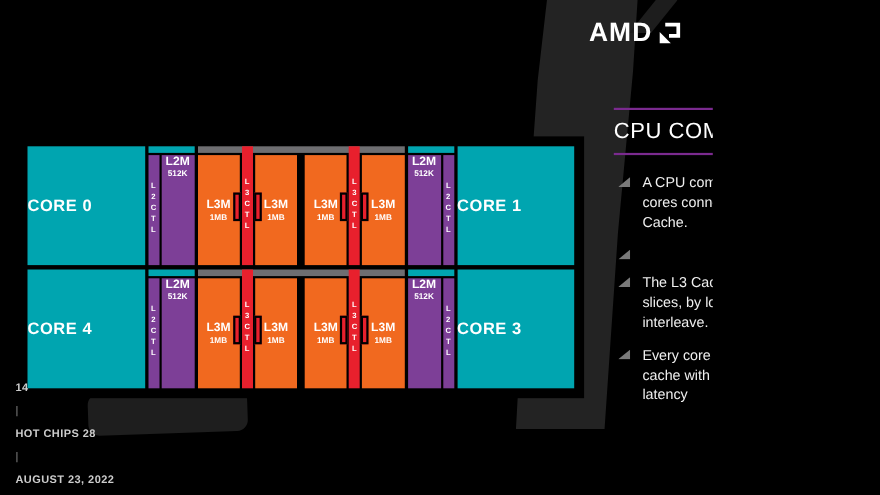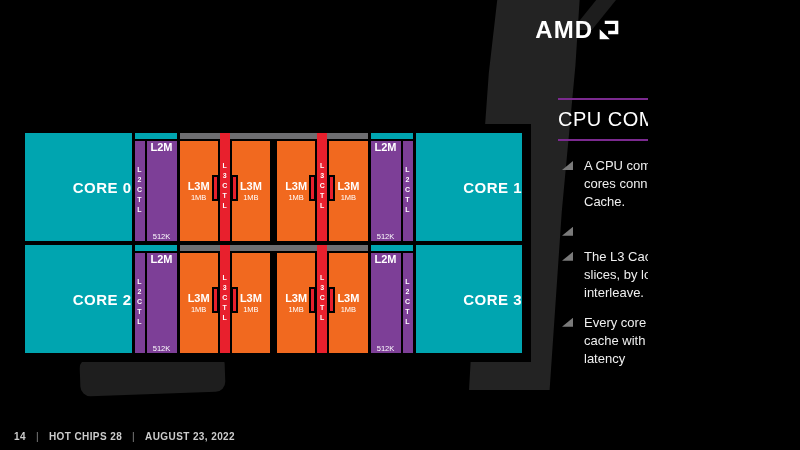--- a/index.html
+++ b/index.html
@@ -16,32 +16,32 @@
 
   
   .logo{position:absolute;top:18px;right:28px;display:flex;align-items:center;gap:5px;z-index:3;}
   .logo .wordmark{color:#fff;font-size:24px;font-weight:800;letter-spacing:1px;line-height:1;}
   .logo svg{display:block;}
 
   
   .diagram{position:absolute;left:16px;top:124px;width:515px;height:238px;background:#000;
     padding:9px;box-sizing:border-box;z-index:2;display:flex;flex-direction:column;gap:4px;}
   .row{flex:1;display:flex;gap:3px;min-height:0;}
-  .core{flex:1;background:var(--teal,#00a5b0);display:flex;align-items:center;justify-content:flex-end;}
+  .core{flex:1;background:var(--teal,#00a5b0);display:flex;align-items:center;justify-content:flex-start;}
   .core-label{color:#fff;font-weight:700;font-size:15px;letter-spacing:.5px;}
 
   .l2group{width:42px;display:flex;flex-direction:column;}
   .strip{height:6px;margin-bottom:2px;}
   .strip.teal{background:var(--teal,#00a5b0);}
   .gblocks{flex:1;display:flex;gap:2px;min-height:0;}
   .blk{box-sizing:border-box;}
   .l2ctl{width:10px;background:var(--purple,#7d3f97);display:flex;align-items:center;justify-content:center;}
-  .l2m{flex:1;background:var(--purple,#7d3f97);display:flex;flex-direction:column;align-items:center;justify-content:space-between;}
+  .l2m{flex:1;background:var(--purple,#7d3f97);display:flex;flex-direction:column;align-items:center;justify-content:flex-start;}
   .t{color:#fff;font-weight:700;font-size:11px;line-height:1.1;}
-  .s{color:#fff;font-weight:400;font-size:7.5px;line-height:1.2;}
+  .s{color:#fff;font-weight:700;font-size:7.5px;line-height:1.2;}
   .vlabel{writing-mode:vertical-rl;text-orientation:upright;color:#fff;font-weight:700;font-size:7px;letter-spacing:3px;line-height:1;}
 
   .l3group{width:188px;position:relative;}
   .strip.gray{position:absolute;top:0;left:0;right:0;height:6px;background:var(--graybar,#6e6e71);z-index:1;}
   .l3blocks{position:relative;display:flex;gap:2px;height:100%;}
   .l3m{flex:1;margin-top:8px;background:var(--orange,#f1691f);display:flex;flex-direction:column;align-items:center;justify-content:center;z-index:2;}
   .l3ctl{width:10px;background:var(--red,#e8202d);position:relative;z-index:3;display:flex;align-items:center;justify-content:center;}
   .l3ctl .tab{position:absolute;width:7px;height:26px;top:42px;background:var(--red,#e8202d);border:2px solid #000;box-sizing:border-box;}
   .l3ctl .tab.left{left:-8px;}
   .l3ctl .tab.right{right:-8px;}
@@ -52,21 +52,21 @@
   .rule{height:2px;background:var(--accent,#7b2a8f);}
   .panel h1{margin:8px 0 9px 0;color:#fff;font-size:20px;font-weight:400;letter-spacing:.5px;line-height:1.1;}
   .bullets{list-style:none;margin:16px 0 0 0;padding:0 0 0 4px;}
   .bullets li{display:flex;gap:11px;margin-bottom:12px;}
   .tri{flex:0 0 11px;width:11px;height:9px;margin-top:4px;background:#7a7a7a;
     clip-path:polygon(0 100%,100% 100%,100% 0);}
   .btext{color:#efefef;font-size:13px;line-height:1.38;width:182px;}
 
   
   .footer{position:absolute;left:14px;bottom:8px;display:flex;align-items:flex-start;gap:10px;z-index:2;
-    color:#cccccc;font-size:10px;font-weight:700;letter-spacing:.4px;}
+    color:#cccccc;font-size:10px;font-weight:700;letter-spacing:.4px;flex-direction:column;}
   .footer .sep{color:#8a8a8a;font-weight:400;}
 </style>
 </head>
 <body>
 
 <div class="slide">
 
   <div class="smoke s1"></div>
   <div class="smoke s2"></div>
   <div class="smoke s3"></div>
@@ -141,21 +141,21 @@
           </div>
         </div>
       </div>
       <div class="core">
         <span class="core-label">CORE 1</span>
       </div>
     </div>
 
     <div class="row">
       <div class="core">
-        <span class="core-label">CORE 2</span>
+        <span class="core-label">CORE 4</span>
       </div>
       <div class="l2group">
         <div class="strip teal"></div>
         <div class="gblocks">
           <div class="blk l2ctl">
             <span class="vlabel">L2CTL</span>
           </div>
           <div class="blk l2m">
             <span class="t">L2M</span>
             <span class="s">512K</span>

